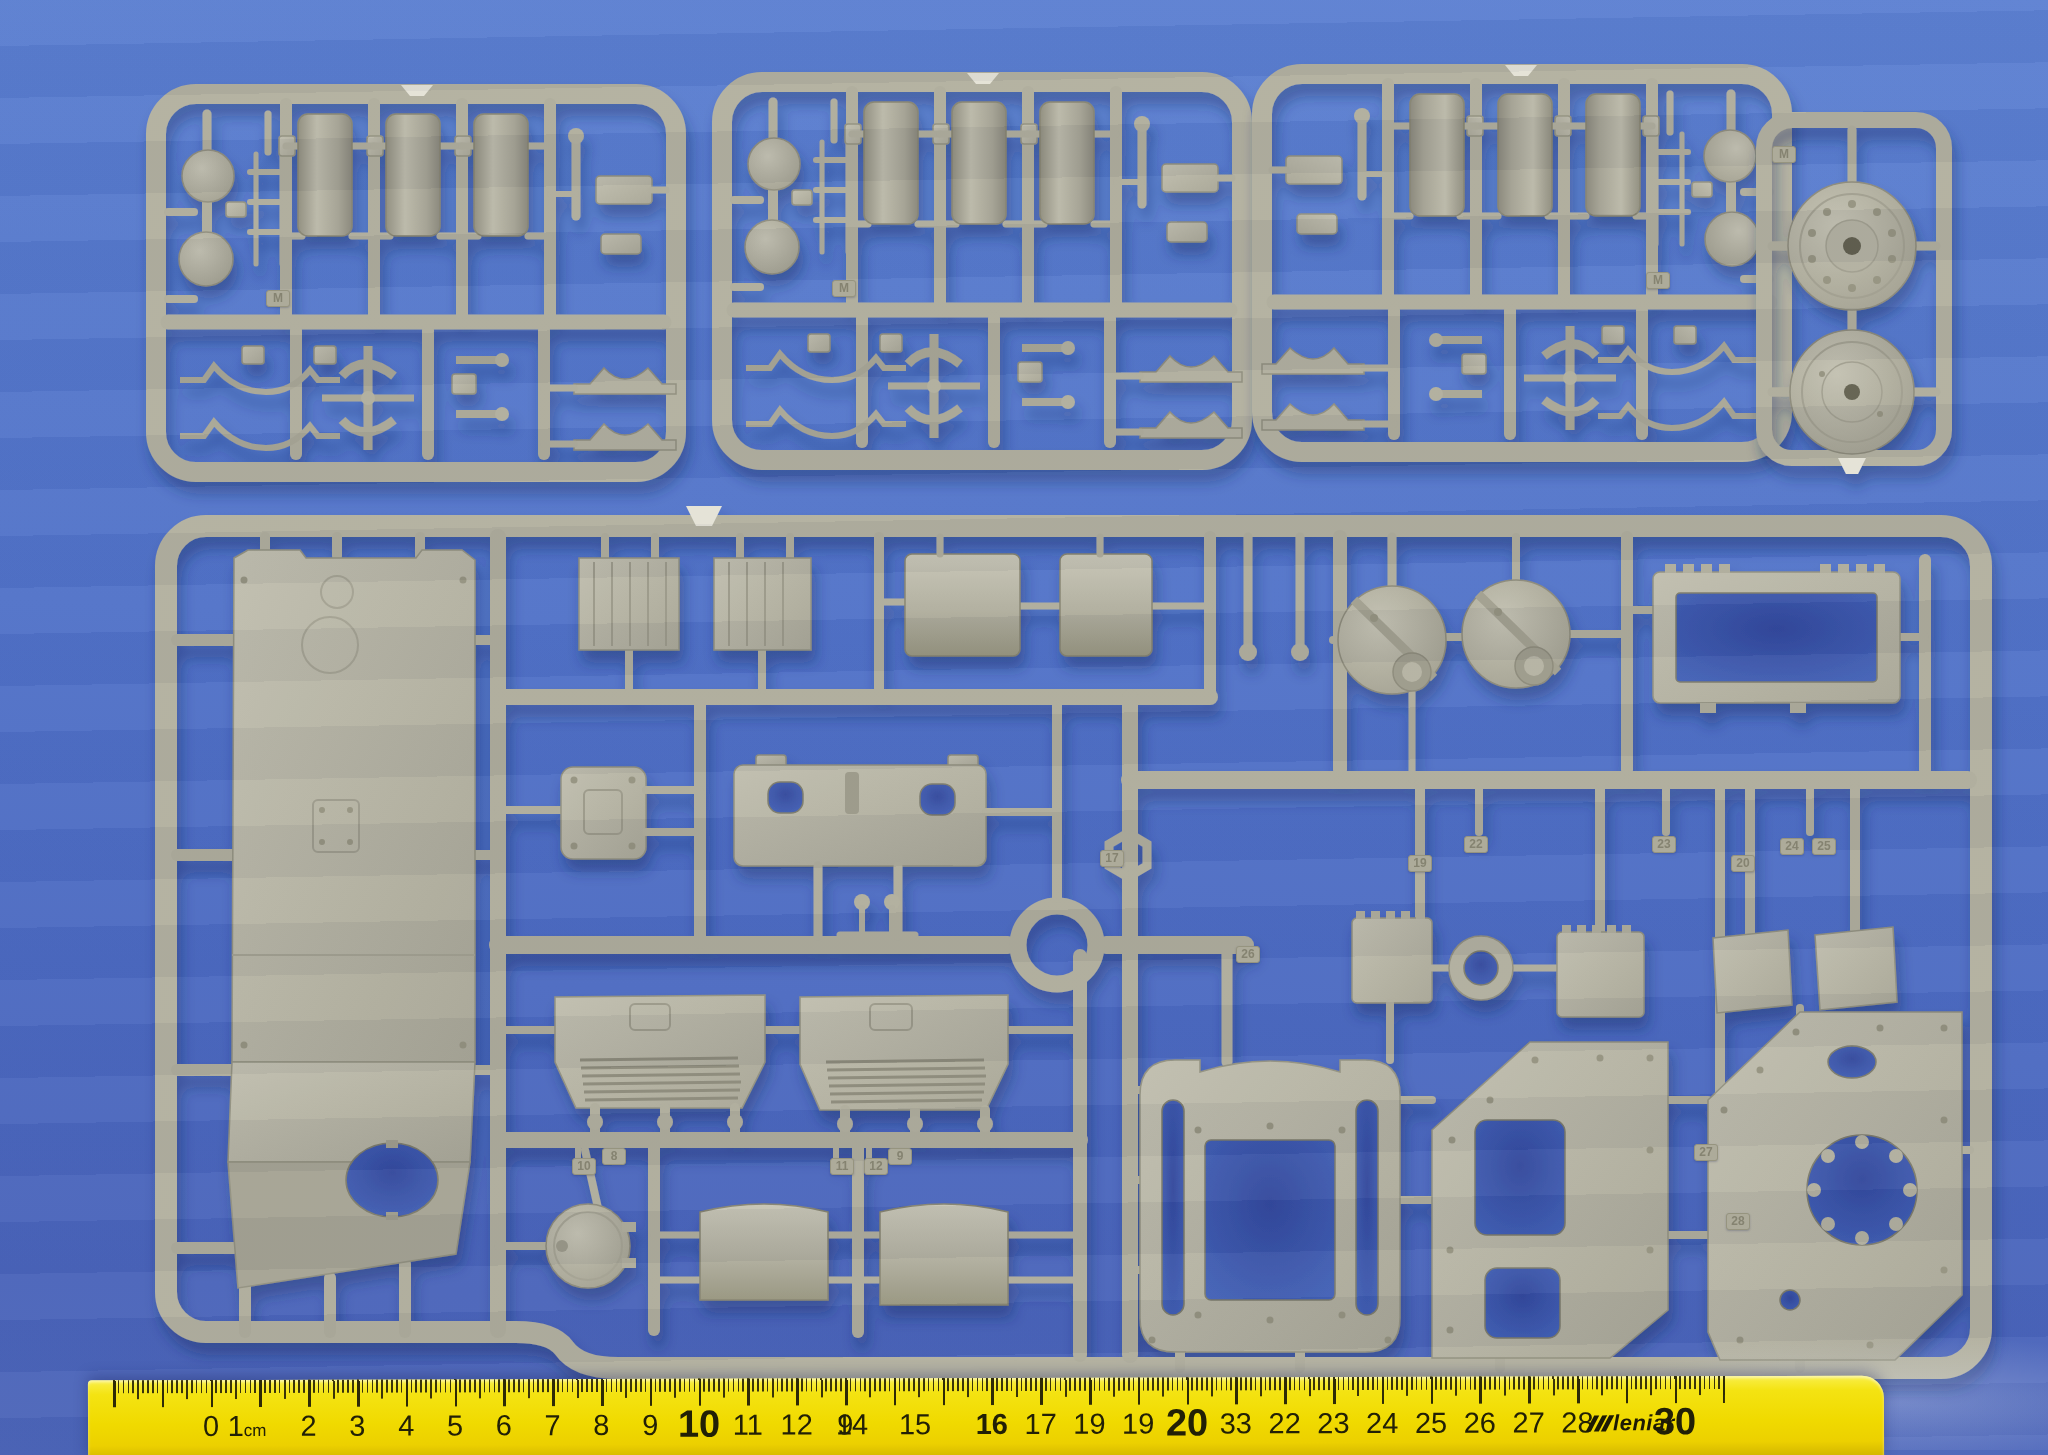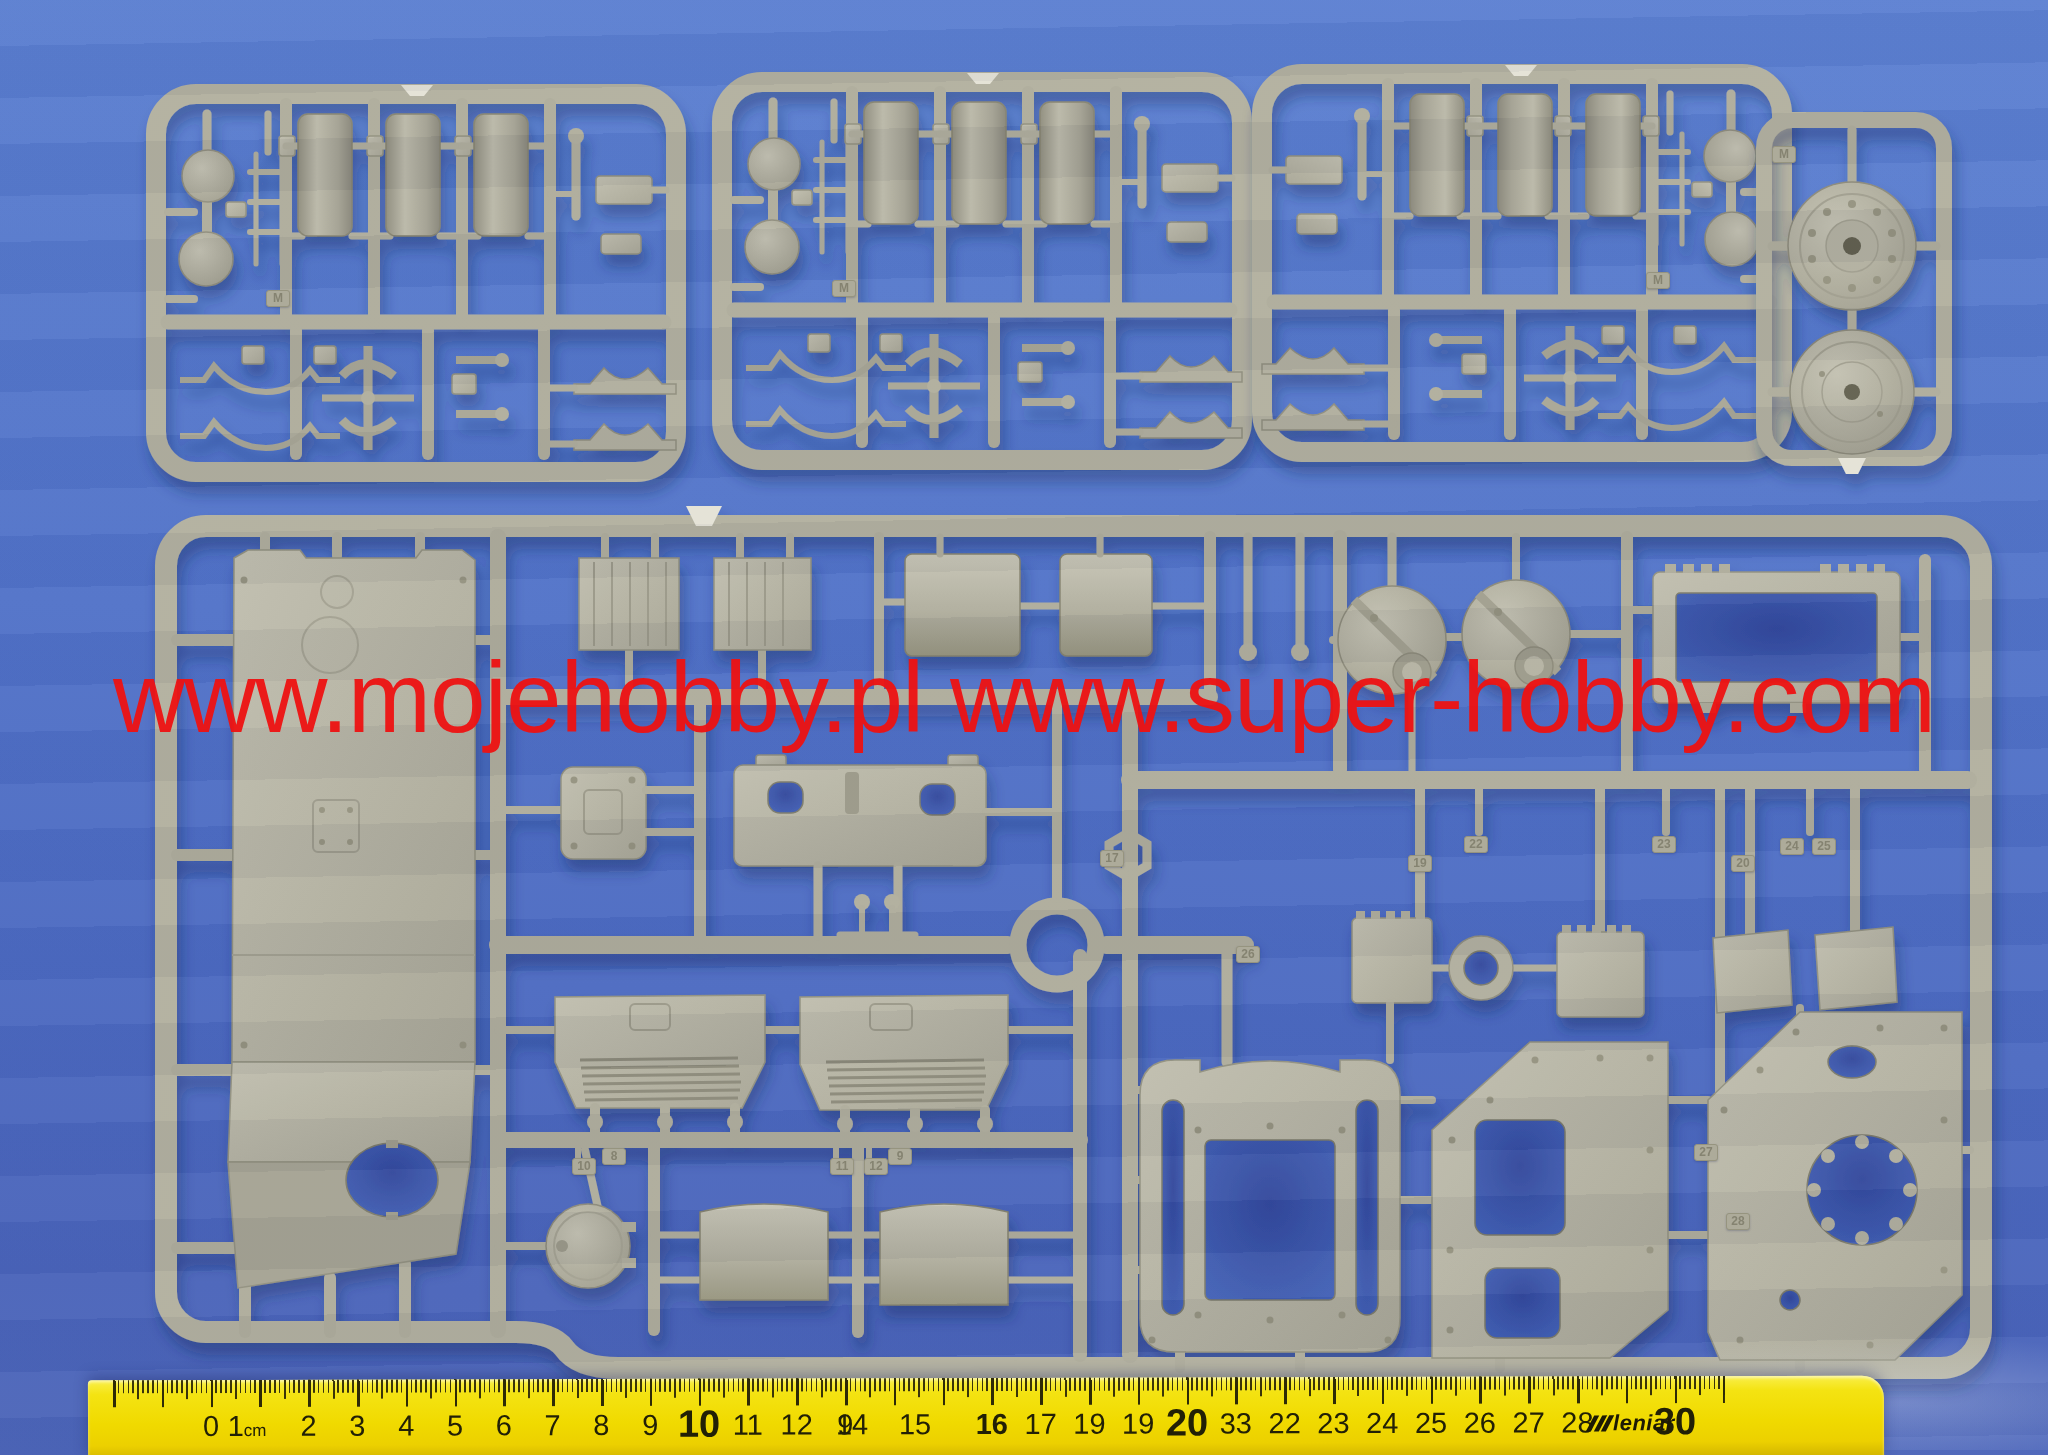--- a/index.html
+++ b/index.html
@@ -549,21 +549,20 @@
             <circle cx="1944" cy="1028" r="3.5"></circle>
           <circle cx="1944" cy="1120" r="3.5"></circle>
             <circle cx="1944" cy="1270" r="3.5"></circle>
           <circle cx="1740" cy="1340" r="3.5"></circle>
             <circle cx="1870" cy="1345" r="3.5"></circle>
         </g>
       </g>
     </g>
   </svg>
 
-  <div class="watermark">www.mojehobby.pl www.super-hobby.com</div>
 
   <div class="ruler">
     <div class="ticks t-mm" style="left:25px;width:1612px;"></div>
     <div class="ticks t-h5" style="left:25px;width:1612px;"></div>
     <div class="ticks t-cm" style="left:25px;width:1612px;"></div>
     <div id="ruler-numbers">
         <span class="rnum" style="left: 123px;">0</span>
         <span class="rnum" style="left: 159px;">1<small>cm</small></span>
         <span class="rnum" style="left: 220.6px;">2</span>
         <span class="rnum" style="left: 269.4px;">3</span>

